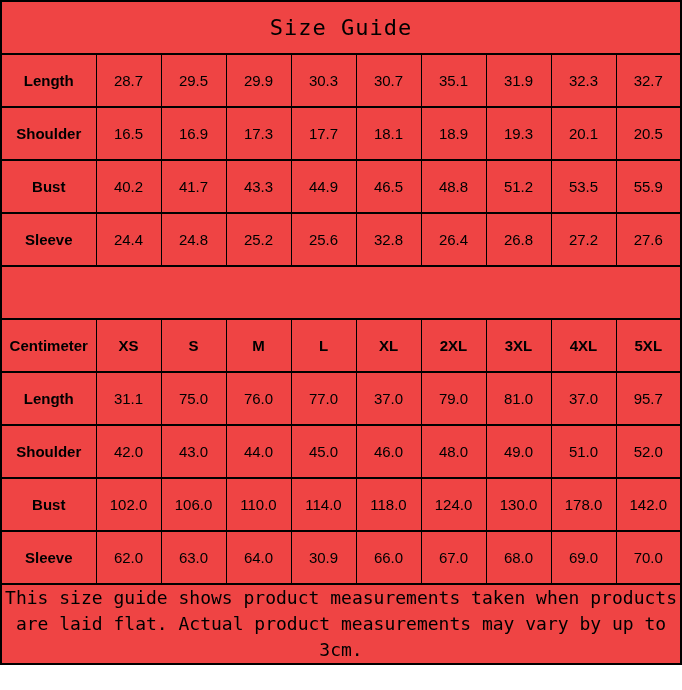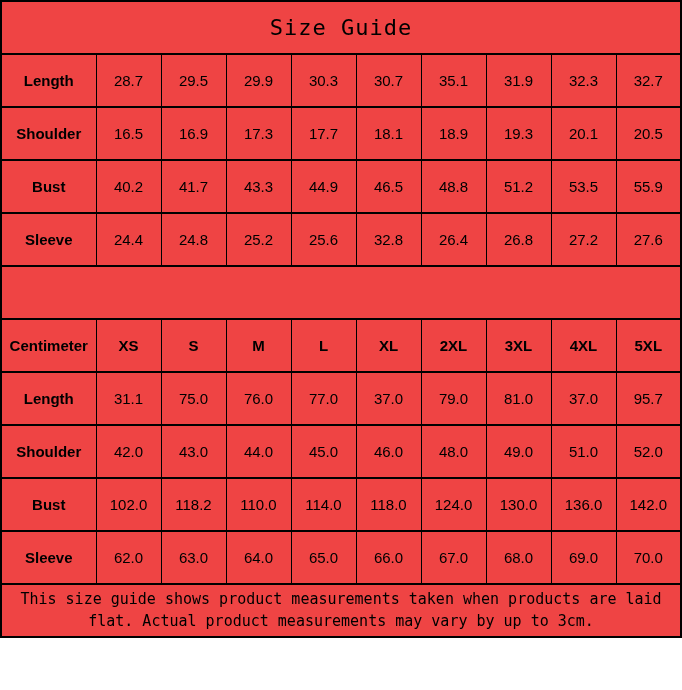--- a/index.html
+++ b/index.html
@@ -54,21 +54,21 @@
     font-weight: normal;
     font-size: 15px;
   }
 
   td.spacer-cell {
     height: 47px;
   }
 
   td.footer-cell {
     font-family: "DejaVu Sans Mono", monospace;
-    font-size: 15px;
+    font-size: 18px;
     line-height: 1.45;
     height: 50px;
     padding: 2px 30px;
   }
 </style>
 </head>
 <body>
 
 <table class="size-guide">
   <colgroup>
@@ -180,35 +180,35 @@
         <td class="value-cell">45.0</td>
         <td class="value-cell">46.0</td>
         <td class="value-cell">48.0</td>
         <td class="value-cell">49.0</td>
         <td class="value-cell">51.0</td>
         <td class="value-cell">52.0</td>
       </tr>
       <tr>
         <th class="label-cell">Bust</th>
         <td class="value-cell">102.0</td>
-        <td class="value-cell">118.2</td>
+        <td class="value-cell">106.0</td>
         <td class="value-cell">110.0</td>
         <td class="value-cell">114.0</td>
         <td class="value-cell">118.0</td>
         <td class="value-cell">124.0</td>
         <td class="value-cell">130.0</td>
-        <td class="value-cell">136.0</td>
+        <td class="value-cell">178.0</td>
         <td class="value-cell">142.0</td>
       </tr>
       <tr>
         <th class="label-cell">Sleeve</th>
         <td class="value-cell">62.0</td>
         <td class="value-cell">63.0</td>
         <td class="value-cell">64.0</td>
-        <td class="value-cell">65.0</td>
+        <td class="value-cell">30.9</td>
         <td class="value-cell">66.0</td>
         <td class="value-cell">67.0</td>
         <td class="value-cell">68.0</td>
         <td class="value-cell">69.0</td>
         <td class="value-cell">70.0</td>
       </tr>
     </tbody>
 
   <tbody>
     <tr>

